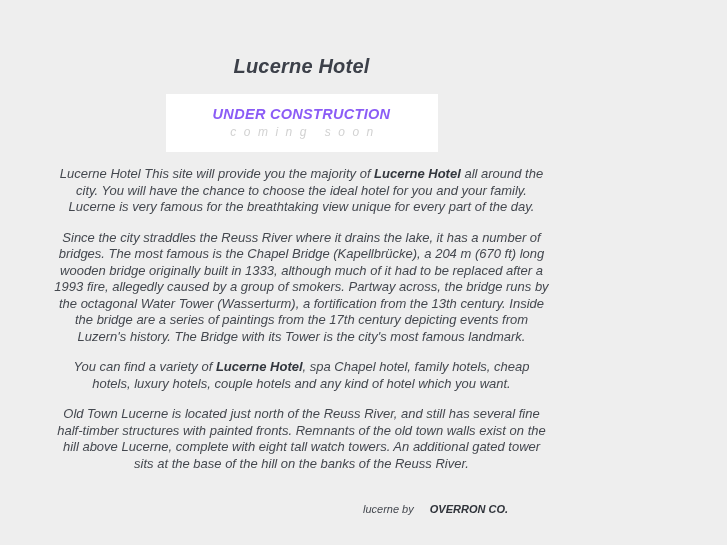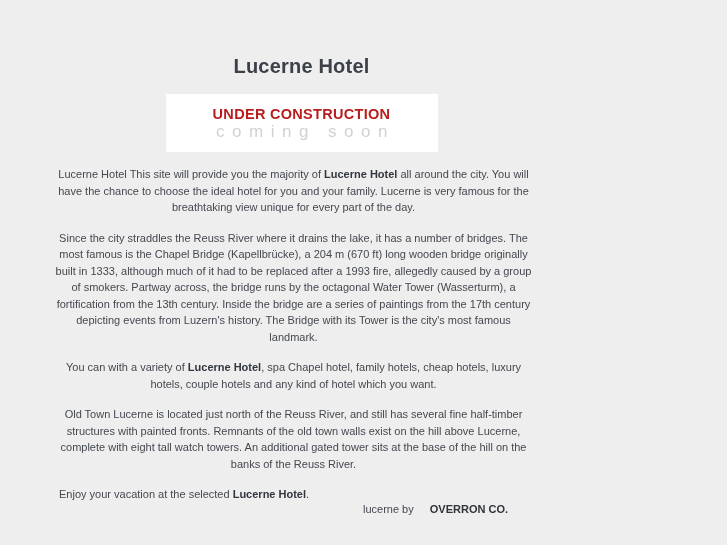--- a/index.html
+++ b/index.html
@@ -14,20 +14,21 @@
     font-family: "Liberation Sans", sans-serif;
     overflow: hidden;
     position: relative;
   }
 
   .page {
     width: 603px;
     height: 545px;
     box-sizing: border-box;
     position: relative;
+    font-style: italic;
   }
 
   
   .site-title {
     text-align: center;
     font-size: 20px;
     font-weight: bold;
     color: #3c4049;
     letter-spacing: 0.2px;
     margin: 0;
@@ -43,45 +44,45 @@
   }
   .banner {
     width: 272px;
     background: #ffffff;
     padding: 11px 0 12px 0;
     text-align: center;
   }
   .banner-main {
     font-size: 14.5px;
     font-weight: bold;
-    color: #b91c1c;
+    color: #8b5cf6;
     letter-spacing: 0.3px;
     line-height: 18px;
   }
   .banner-sub {
-    font-size: 17px;
+    font-size: 12px;
     color: #d2d2d2;
     letter-spacing: 7.5px;
     line-height: 16px;
     padding-left: 8px;
     margin-top: 1px;
   }
 
   
   .content {
     width: 497px;
     margin: 0 auto;
     padding-top: 14px;
   }
   .content p {
-    font-size: 11px;
+    font-size: 13px;
     line-height: 16.5px;
     color: #44484f;
     text-align: center;
-    margin: 0 16px 14px 0;
+    margin: 0 0 14px 0;
   }
   .content p.left {
     text-align: left;
     padding-left: 6px;
   }
   .content p b {
     font-weight: bold;
     color: #32363d;
   }
   .content a {
@@ -118,25 +119,24 @@
       <div class="banner-sub">coming soon</div>
     </div>
   </div>
 
   <div class="content">
 
     <p><span>Lucerne Hotel This site will provide you the majority of </span><b>Lucerne Hotel</b><span> all around the city. You will have the chance to choose the ideal hotel for you and your family. Lucerne is very famous for the breathtaking view unique for every part of the day.</span></p>
 
     <p>Since the city straddles the Reuss River where it drains the lake, it has a number of bridges. The most famous is the Chapel Bridge (Kapellbrücke), a 204 m (670 ft) long wooden bridge originally built in 1333, although much of it had to be replaced after a 1993 fire, allegedly caused by a group of smokers. Partway across, the bridge runs by the octagonal Water Tower (Wasserturm), a fortification from the 13th century. Inside the bridge are a series of paintings from the 17th century depicting events from Luzern's history. The Bridge with its Tower is the city's most famous landmark.</p>
 
-    <p><span>You can with a variety of </span><b>Lucerne Hotel</b><span>, spa Chapel hotel, family hotels, cheap hotels, luxury hotels, couple hotels and any kind of hotel which you want.</span></p>
+    <p><span>You can find a variety of </span><b>Lucerne Hotel</b><span>, spa Chapel hotel, family hotels, cheap hotels, luxury hotels, couple hotels and any kind of hotel which you want.</span></p>
 
     <p>Old Town Lucerne is located just north of the Reuss River, and still has several fine half-timber structures with painted fronts. Remnants of the old town walls exist on the hill above Lucerne, complete with eight tall watch towers. An additional gated tower sits at the base of the hill on the banks of the Reuss River.</p>
 
-    <p class="left"><span>Enjoy your vacation at the selected </span><b>Lucerne Hotel</b><span>.</span></p>
 
 
   </div>
 
   <div class="footer">
     <div><span>lucerne by </span><b>OVERRON CO.</b></div>
   </div>
 
 </div>
 

